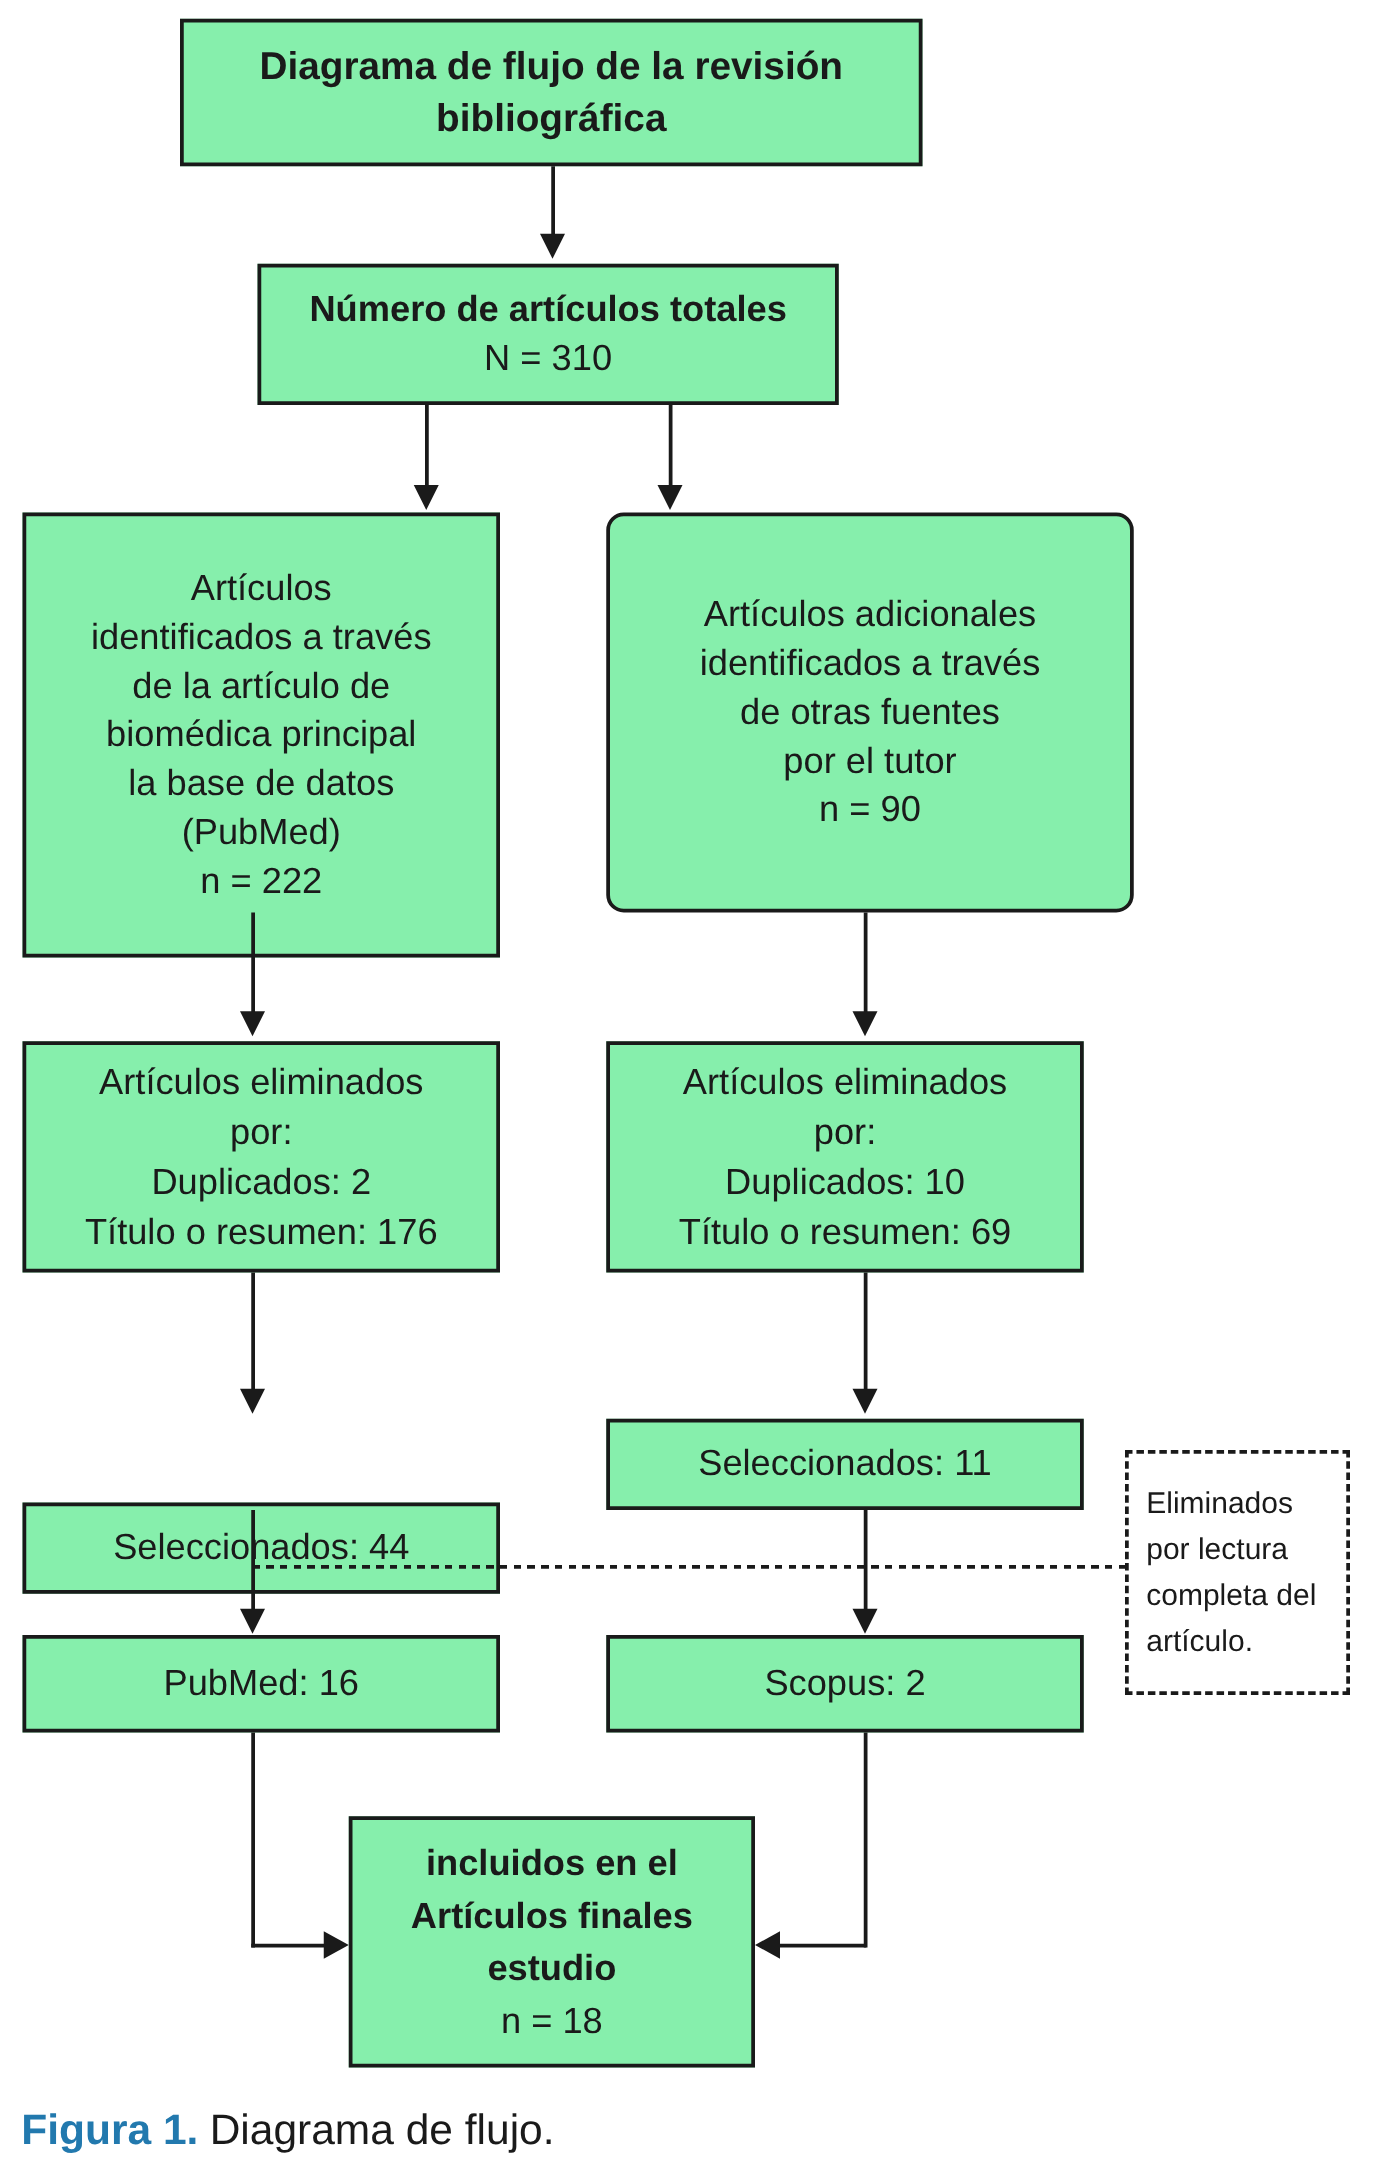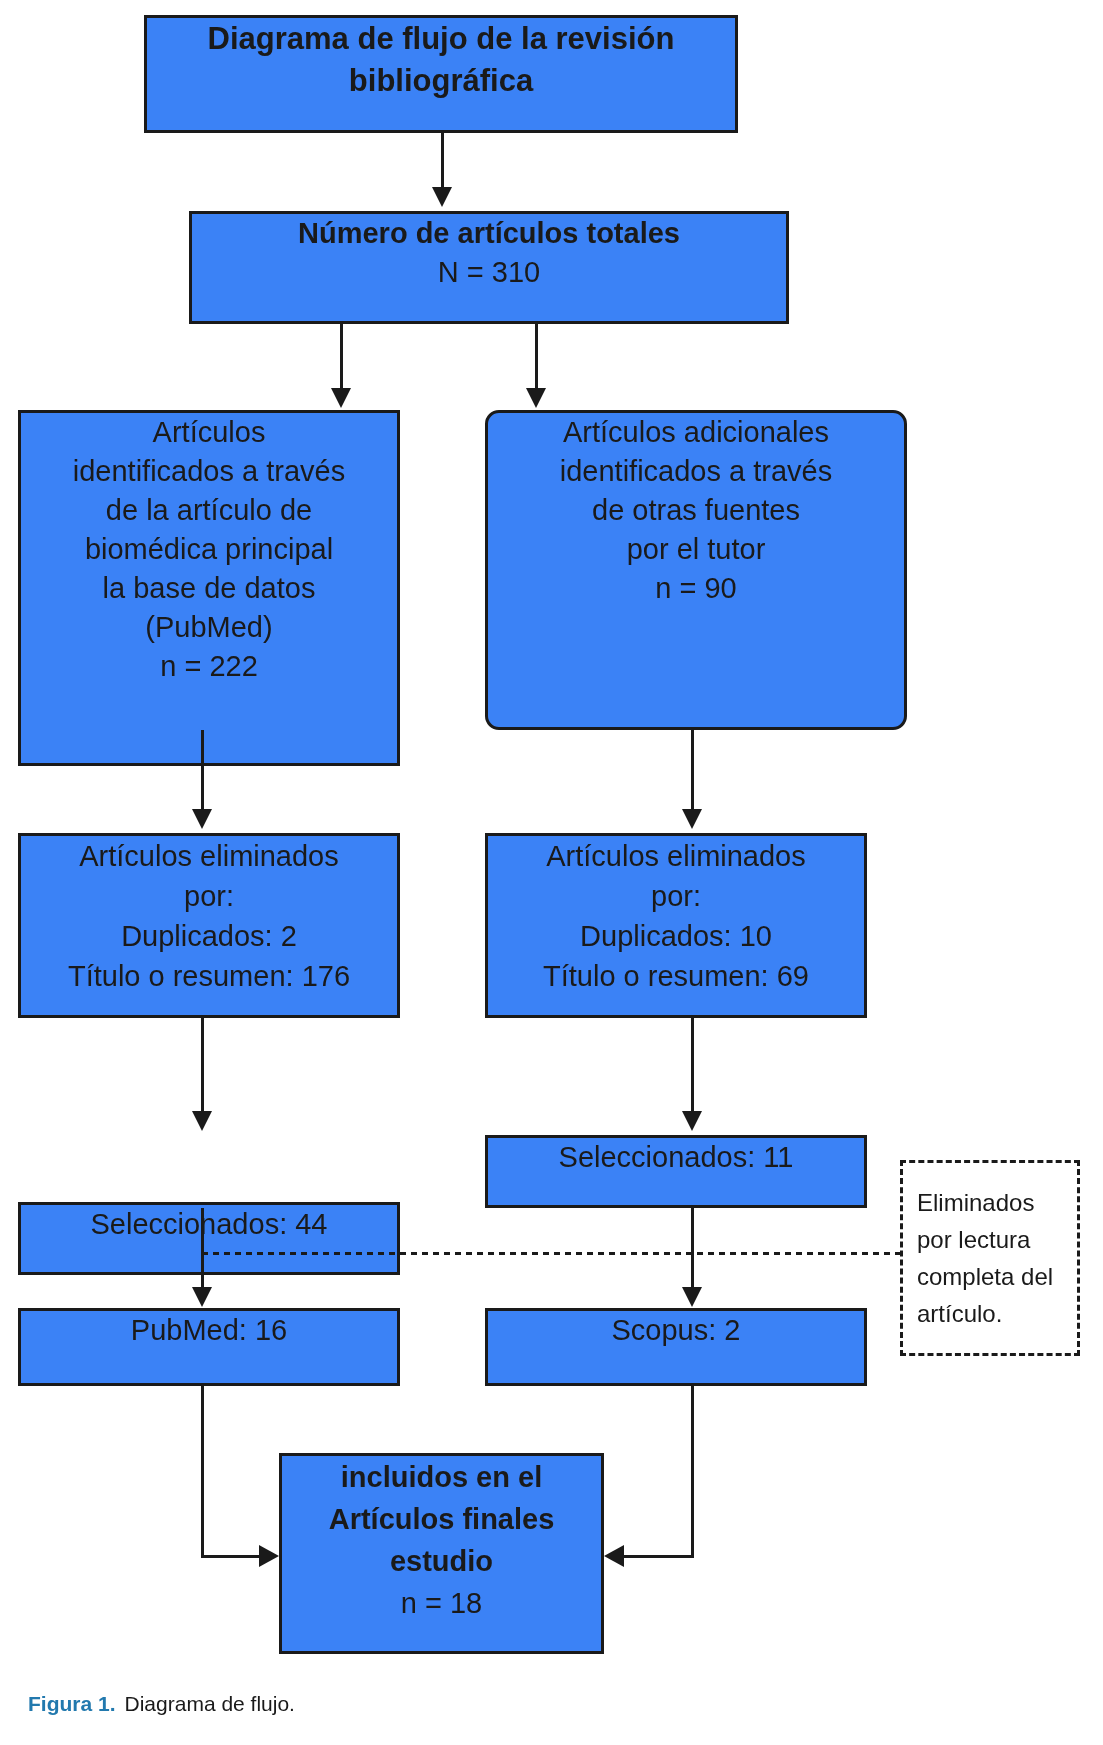--- a/index.html
+++ b/index.html
@@ -12,26 +12,26 @@
     width: 1103px;
     height: 1745px;
     background: #ffffff;
     font-family: "Liberation Sans", sans-serif;
     color: #1a1a1a;
     overflow: hidden;
   }
   .box {
     position: absolute;
     box-sizing: border-box;
-    background: #3b82f6;
+    background: #86efac;
     border: 3px solid #1a1a1a;
     display: flex;
     flex-direction: column;
     align-items: center;
-    justify-content: flex-start;
+    justify-content: center;
     text-align: center;
     font-size: 29px;
     line-height: 39px;
     color: #1a1a1a;
   }
   .bold { font-weight: 700; }
   .vline {
     position: absolute;
     width: 3px;
     background: #1a1a1a;
@@ -77,38 +77,38 @@
     align-items: flex-start;
     justify-content: center;
     text-align: left;
     padding-left: 14px;
     font-size: 24px;
     line-height: 37px;
     color: #1a1a1a;
   }
   #caption {
     position: absolute;
-    left: 28px;
+    left: 17px;
     top: 1684px;
-    font-size: 21px;
+    font-size: 34px;
     line-height: 40px;
     white-space: nowrap;
   }
   #caption .cap-label {
     font-weight: 700;
     color: #2279ae;
   }
   #caption .cap-text {
     color: #1a1a1a;
     margin-left: 9px;
   }
 
   
   #title-box   { left: 144px; top: 15px;   width: 594px; height: 118px; font-size: 31px; line-height: 42px; }
-  #total-box   { left: 189px; top: 211px;  width: 600px; height: 113px; }
+  #total-box   { left: 206px; top: 211px;  width: 465px; height: 113px; }
   #pubmed-source-box { left: 18px;  top: 410px;  width: 382px; height: 356px; }
   #scopus-source-box { left: 485px; top: 410px;  width: 422px; height: 320px; border-radius: 14px; }
   #pubmed-excluded-box { left: 18px;  top: 833px;  width: 382px; height: 185px; line-height: 40px; }
   #scopus-excluded-box { left: 485px; top: 833px;  width: 382px; height: 185px; line-height: 40px; }
   #pubmed-selected-box { left: 18px;  top: 1202px; width: 382px; height: 73px; }
   #scopus-selected-box { left: 485px; top: 1135px; width: 382px; height: 73px; }
   #pubmed-count-box { left: 18px;  top: 1308px; width: 382px; height: 78px; }
   #scopus-count-box { left: 485px; top: 1308px; width: 382px; height: 78px; }
   #note-box    { left: 900px; top: 1160px; width: 180px; height: 196px; }
   #final-box   { left: 279px; top: 1453px; width: 325px; height: 201px; line-height: 42px; }

